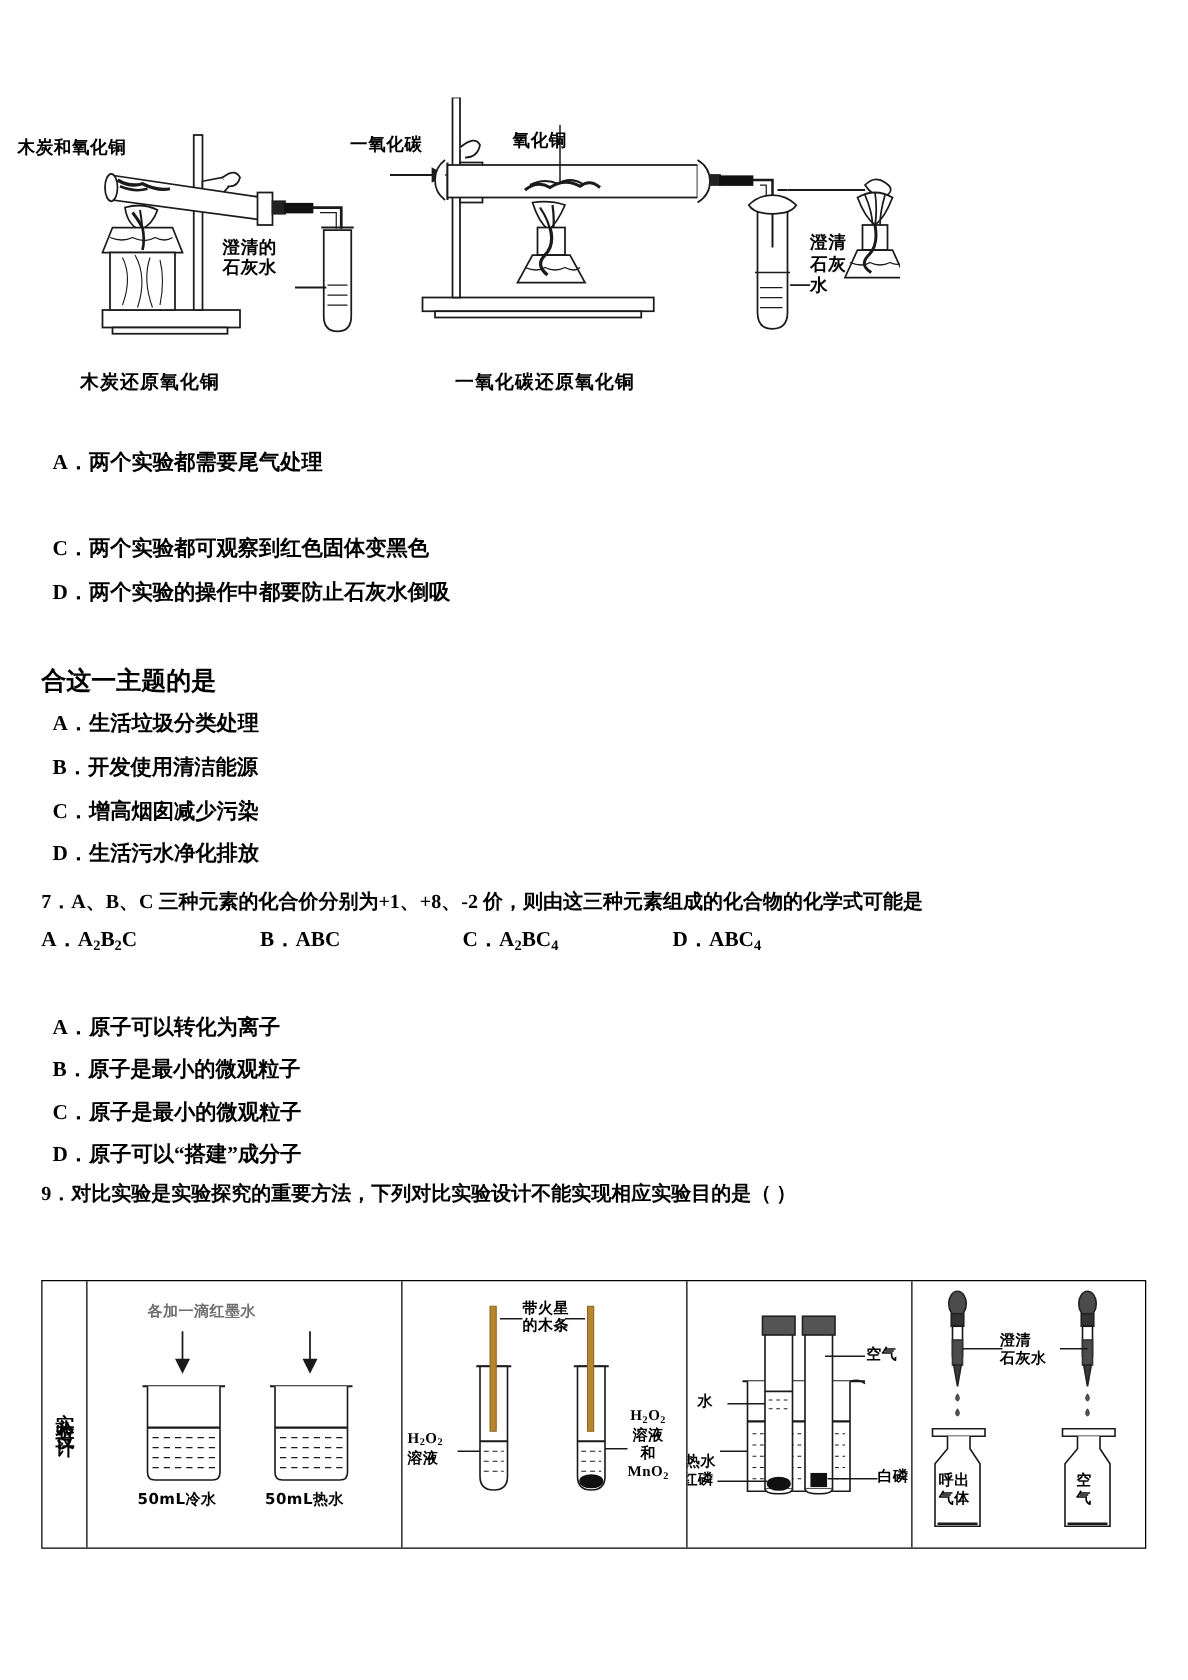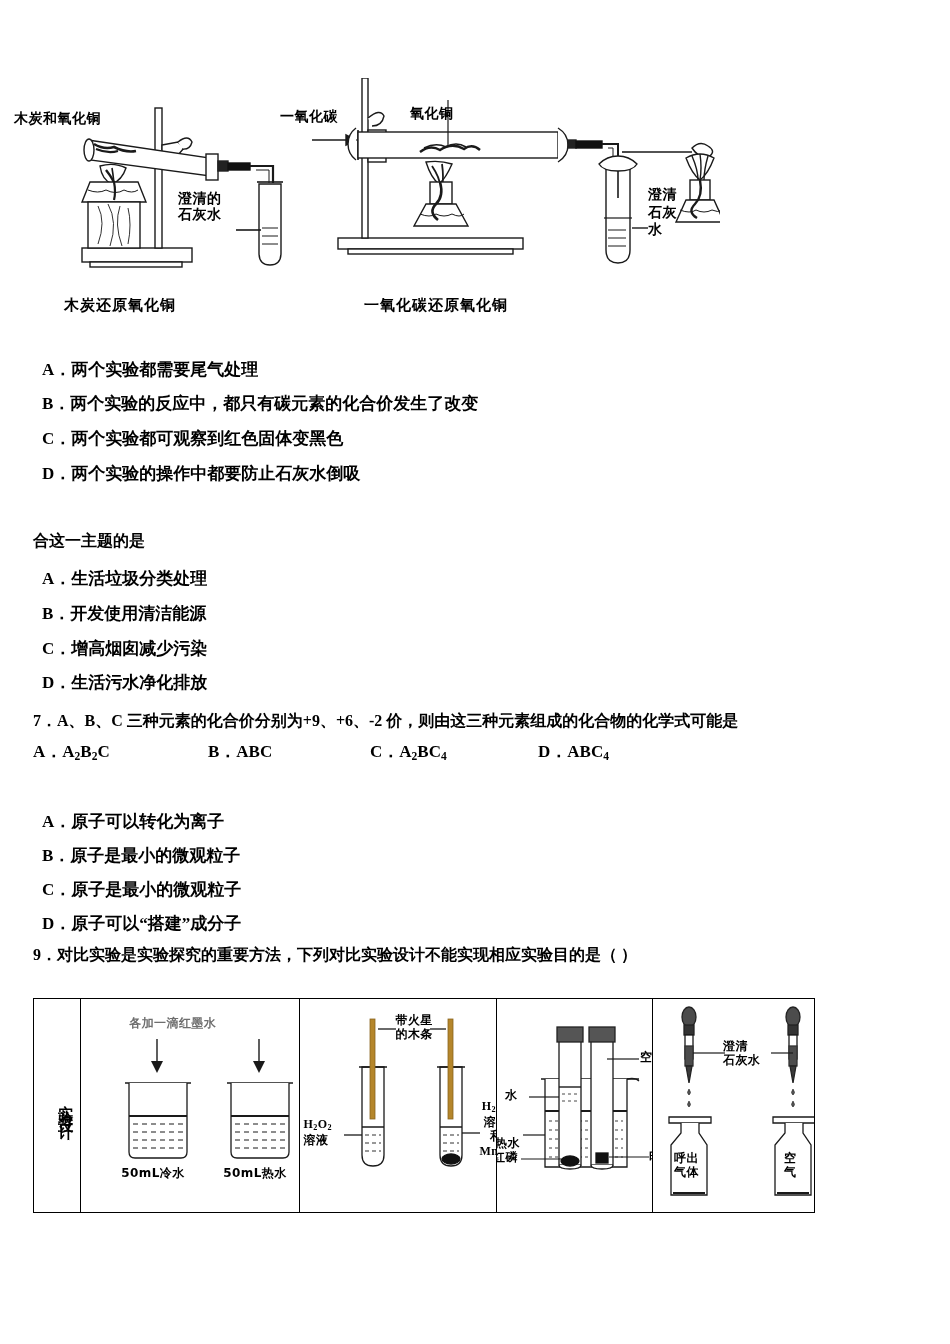--- a/index.html
+++ b/index.html
@@ -29,22 +29,22 @@
     font-family:"Liberation Serif","DejaVu Serif",serif;
   }
   .opt{
     position:absolute;font-size:17px;font-weight:700;white-space:nowrap;
   }
   .opt .lt{display:inline-block;min-width:22px;}
   sub{font-size:.68em;vertical-align:-.28em;}
 
   
   .cmp-table{
-    position:absolute;left:33px;top:998px;width:782px;height:215px;
-    border:1.5px solid #000;box-sizing:border-box;display:flex;padding-left:16px;
+    position:absolute;left:33px;top:1024px;width:884px;height:215px;
+    border:1.5px solid #000;box-sizing:border-box;display:flex;
   }
   .cmp-head{
     width:36px;border-right:1.5px solid #000;box-sizing:border-box;
     display:flex;align-items:center;justify-content:center;
   }
   .cmp-head span{
     font-family:"DejaVu Sans","Liberation Sans",sans-serif;
     font-size:15px;font-weight:700;writing-mode:vertical-rl;
     letter-spacing:7px;line-height:1;
   }
@@ -201,46 +201,43 @@
       </div>
       <div class="figcap" style="left:64px;top:218px;">
         <span>一氧化碳还原氧化铜</span>
       </div>
     </div>
   </div>
 
   <div class="opt" style="left:42px;top:358px;">
     <span class="lt">A．</span><span>两个实验都需要尾气处理</span>
   </div>
-  <div class="opt" style="left:42px;top:392px;">
-    <span class="lt">B．</span><span>两个实验的反应中，都只有碳元素的化合价发生了改变</span>
-  </div>
   <div class="opt" style="left:42px;top:427px;">
     <span class="lt">C．</span><span>两个实验都可观察到红色固体变黑色</span>
   </div>
   <div class="opt" style="left:42px;top:462px;">
     <span class="lt">D．</span><span>两个实验的操作中都要防止石灰水倒吸</span>
   </div>
 
-  <div class="qline" style="left:33px;top:531px;font-size:16px;">合这一主题的是</div>
+  <div class="qline" style="left:33px;top:531px;font-size:20px;">合这一主题的是</div>
 
   <div class="opt" style="left:42px;top:567px;">
     <span class="lt">A．</span><span>生活垃圾分类处理</span>
   </div>
   <div class="opt" style="left:42px;top:602px;text-align:right;">
     <span class="lt">B．</span><span>开发使用清洁能源</span>
   </div>
   <div class="opt" style="left:42px;top:637px;">
     <span class="lt">C．</span><span>增高烟囱减少污染</span>
   </div>
   <div class="opt" style="left:42px;top:671px;">
     <span class="lt">D．</span><span>生活污水净化排放</span>
   </div>
 
-  <div class="qline" style="left:33px;top:711px;font-size:16px;">7．A、B、C 三种元素的化合价分别为+9、+6、-2 价，则由这三种元素组成的化合物的化学式可能是</div>
+  <div class="qline" style="left:33px;top:711px;font-size:16px;">7．A、B、C 三种元素的化合价分别为+1、+8、-2 价，则由这三种元素组成的化合物的化学式可能是</div>
 
   <div class="opt" style="left:33px;top:740px;">
     <span class="lt">A．</span><span>A<sub>2</sub>B<sub>2</sub>C</span>
   </div>
   <div class="opt" style="left:208px;top:740px;">
     <span class="lt">B．</span><span>ABC</span>
   </div>
   <div class="opt" style="left:370px;top:740px;">
     <span class="lt">C．</span><span>A<sub>2</sub>BC<sub>4</sub></span>
   </div>

